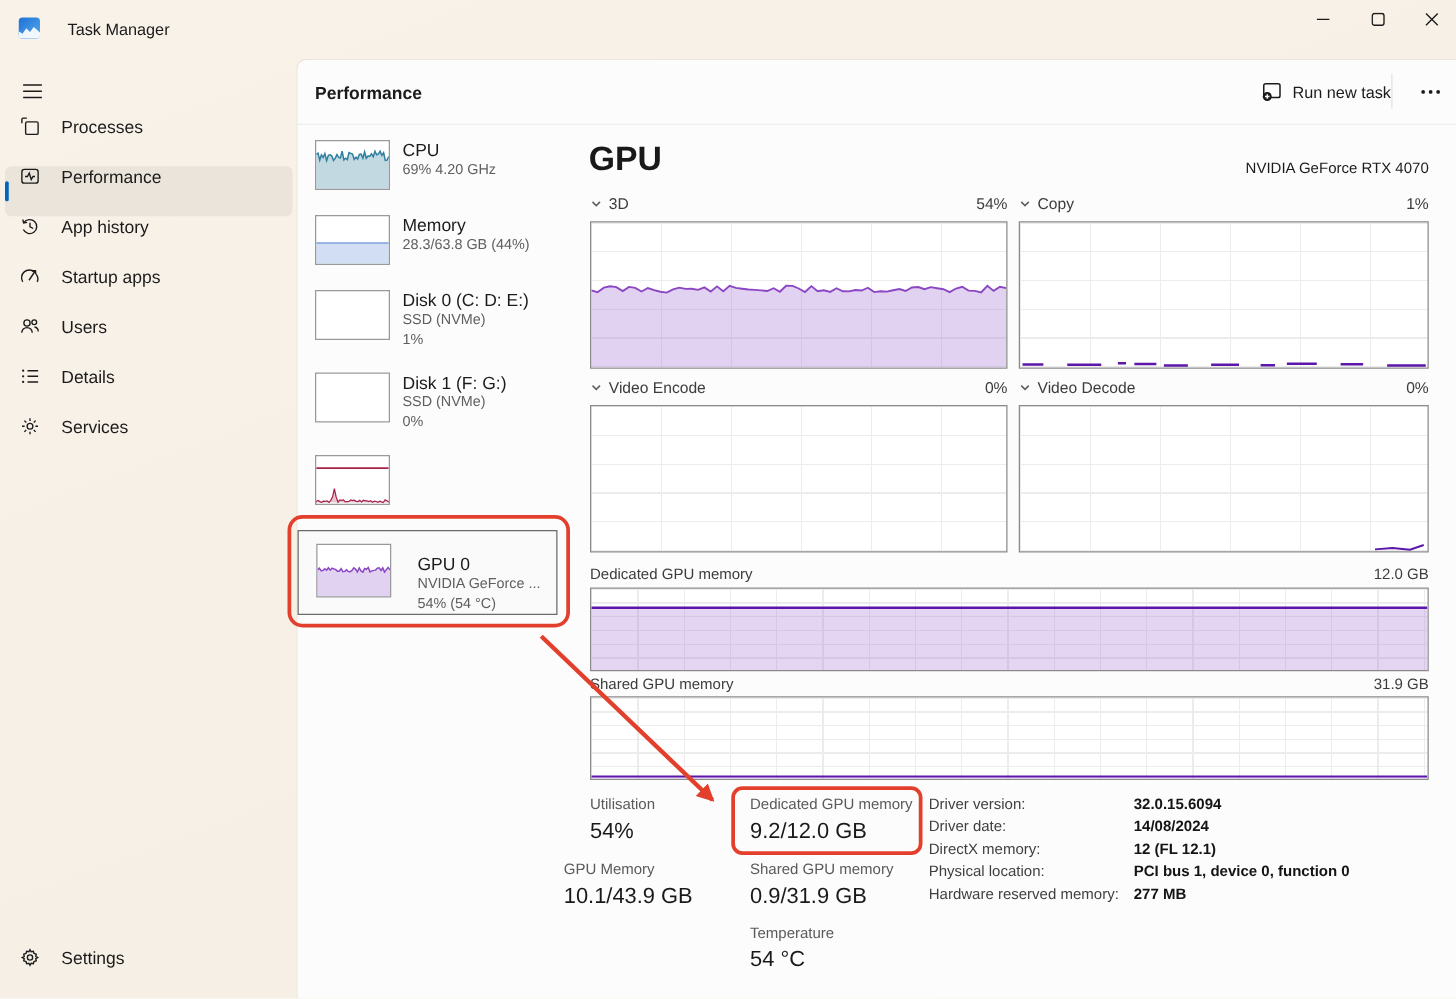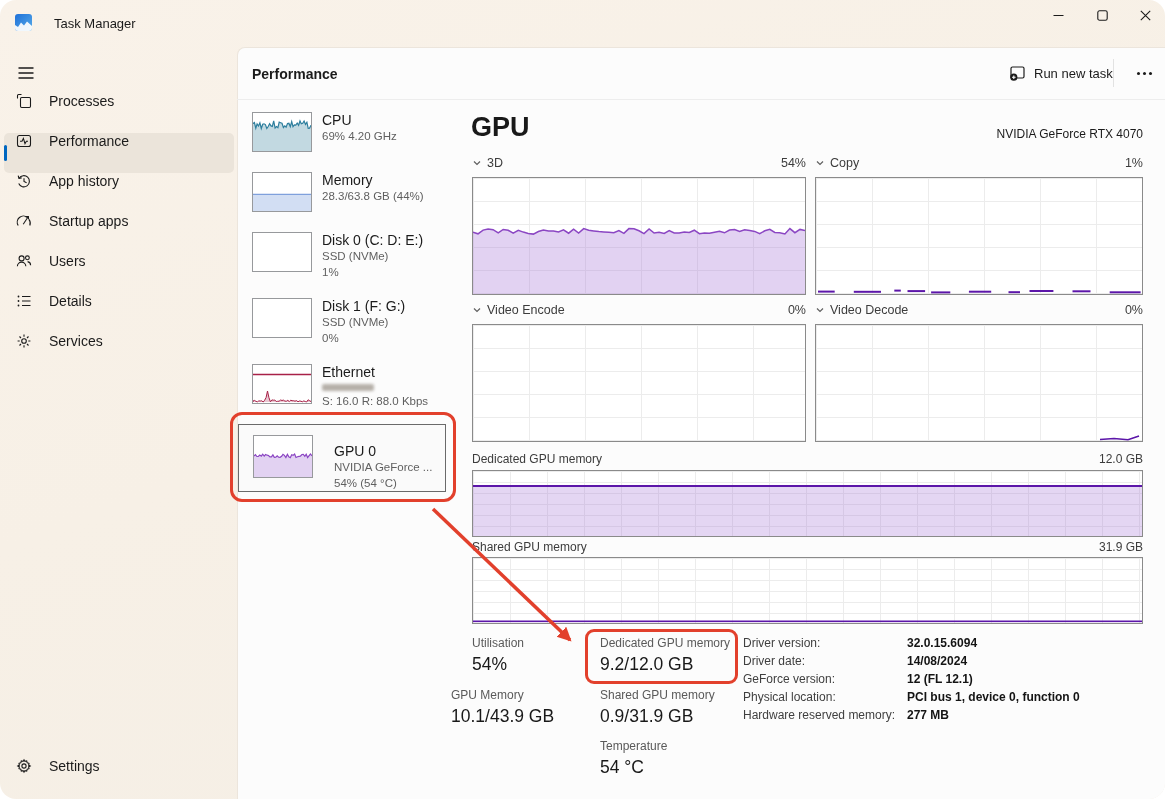--- a/index.html
+++ b/index.html
@@ -1,18 +1,18 @@
 <!DOCTYPE html>
 <html><head>
 <meta charset="utf-8">
 <style>
   html,body{margin:0;padding:0;}
   #app{position:relative;width:1165px;height:799px;overflow:hidden;
     background:linear-gradient(160deg,#f9f2e9 0%,#f7f0e6 45%,#f4eee5 100%);
-    font-family:"Liberation Sans","DejaVu Sans",sans-serif;color:#1b1b1b;border-radius:16px;}
+    font-family:"Liberation Sans","DejaVu Sans",sans-serif;color:#1b1b1b;}
   
   #titlebar{position:absolute;left:0;top:0;width:1165px;height:47px;}
   #app-icon{position:absolute;left:15px;top:14px;width:17px;height:17px;border-radius:3px;
     background:linear-gradient(135deg,#1f71d9,#56aae8);overflow:hidden;}
   #app-icon svg{position:absolute;left:0;top:0;}
   #app-title{position:absolute;left:54px;top:16px;font-size:13px;color:#1a1a1a;}
   .winbtn{position:absolute;top:0;height:30px;display:flex;align-items:center;justify-content:center;}
   
   #hamburger{position:absolute;left:8px;top:56px;width:36px;height:34px;display:flex;align-items:center;justify-content:center;border-radius:5px;}
   .nav-item{position:absolute;left:4px;width:230px;height:40px;border-radius:5px;display:flex;
@@ -259,25 +259,20 @@
   </div>
 
   <div class="perf-item" style="top:364px">
     <div class="mini">
       <svg width="58" height="38">
           <line x1="0" y1="9.5" x2="58" y2="9.5" stroke="#a82148" stroke-width="1.4"></line>
           <polygon points="0,37 0.0,36.0 1.4,35.4 2.9,36.3 4.3,36.9 5.8,35.9 7.3,36.0 8.7,35.8 10.2,37.0 11.6,35.3 13.1,32.5 14.5,26.0 15.9,32.5 17.4,36.8 18.9,34.9 20.3,35.2 21.8,35.0 23.2,36.5 24.6,36.3 26.1,36.2 27.6,35.0 29.0,35.5 30.4,35.1 31.9,36.1 33.4,36.2 34.8,35.3 36.3,36.6 37.7,35.2 39.1,35.7 40.6,35.7 42.0,36.2 43.5,35.6 45.0,36.8 46.4,36.0 47.9,36.2 49.3,36.8 50.8,35.9 52.2,36.5 53.6,37.0 55.1,34.8 56.5,35.6 58.0,36.5 58,37" fill="rgba(168,33,72,0.25)" stroke="none"></polygon>
           <polyline points="0,37 0.0,36.0 1.4,35.4 2.9,36.3 4.3,36.9 5.8,35.9 7.3,36.0 8.7,35.8 10.2,37.0 11.6,35.3 13.1,32.5 14.5,26.0 15.9,32.5 17.4,36.8 18.9,34.9 20.3,35.2 21.8,35.0 23.2,36.5 24.6,36.3 26.1,36.2 27.6,35.0 29.0,35.5 30.4,35.1 31.9,36.1 33.4,36.2 34.8,35.3 36.3,36.6 37.7,35.2 39.1,35.7 40.6,35.7 42.0,36.2 43.5,35.6 45.0,36.8 46.4,36.0 47.9,36.2 49.3,36.8 50.8,35.9 52.2,36.5 53.6,37.0 55.1,34.8 56.5,35.6 58.0,36.5 58,37" fill="none" stroke="#a82148" stroke-width="1"></polyline>
         </svg>
     </div>
-    <div class="ptxt">
-      <div class="pname">Ethernet</div>
-      <div class="blurbar"></div>
-      <div class="psub">S: 16.0 R: 88.0 Kbps</div>
-    </div>
   </div>
 
   <div id="gpu-sel">
     <div class="mini">
       <svg width="58" height="41">
           <polygon points="0,41 0.0,20.0 1.4,18.6 2.9,20.5 4.3,20.4 5.8,19.0 7.3,20.2 8.7,18.2 10.2,20.1 11.6,18.5 13.1,19.2 14.5,19.5 15.9,20.9 17.4,20.9 18.9,18.9 20.3,21.3 21.8,21.1 23.2,19.9 24.6,21.2 26.1,21.3 27.6,20.3 29.0,18.3 30.4,19.3 31.9,21.6 33.4,18.3 34.8,20.8 36.3,21.7 37.7,18.8 39.1,19.4 40.6,18.0 42.0,21.5 43.5,20.7 45.0,20.3 46.4,20.1 47.9,18.5 49.3,18.3 50.8,20.3 52.2,18.3 53.6,21.6 55.1,19.7 56.5,18.0 58.0,19.9 58,41" fill="rgba(158,106,211,0.30)" stroke="none"></polygon>
           <polyline points="0.0,20.0 1.4,18.6 2.9,20.5 4.3,20.4 5.8,19.0 7.3,20.2 8.7,18.2 10.2,20.1 11.6,18.5 13.1,19.2 14.5,19.5 15.9,20.9 17.4,20.9 18.9,18.9 20.3,21.3 21.8,21.1 23.2,19.9 24.6,21.2 26.1,21.3 27.6,20.3 29.0,18.3 30.4,19.3 31.9,21.6 33.4,18.3 34.8,20.8 36.3,21.7 37.7,18.8 39.1,19.4 40.6,18.0 42.0,21.5 43.5,20.7 45.0,20.3 46.4,20.1 47.9,18.5 49.3,18.3 50.8,20.3 52.2,18.3 53.6,21.6 55.1,19.7 56.5,18.0 58.0,19.9" fill="none" stroke="#8b46c3" stroke-width="1.2"></polyline>
         </svg>
     </div>
     <div class="ptxt">
@@ -402,21 +397,21 @@
 
   <div class="drow" style="left:743px;top:636px;">
     <div class="dlabel">Driver version:</div>
     <div class="dval">32.0.15.6094</div>
   </div>
   <div class="drow" style="left:743px;top:654px;">
     <div class="dlabel">Driver date:</div>
     <div class="dval">14/08/2024</div>
   </div>
   <div class="drow" style="left:743px;top:672px;">
-    <div class="dlabel">GeForce version:</div>
+    <div class="dlabel">DirectX memory:</div>
     <div class="dval">12 (FL 12.1)</div>
   </div>
   <div class="drow" style="left:743px;top:690px;">
     <div class="dlabel">Physical location:</div>
     <div class="dval">PCI bus 1, device 0, function 0</div>
   </div>
   <div class="drow" style="left:743px;top:708px;">
     <div class="dlabel">Hardware reserved memory:</div>
     <div class="dval">277 MB</div>
   </div>

